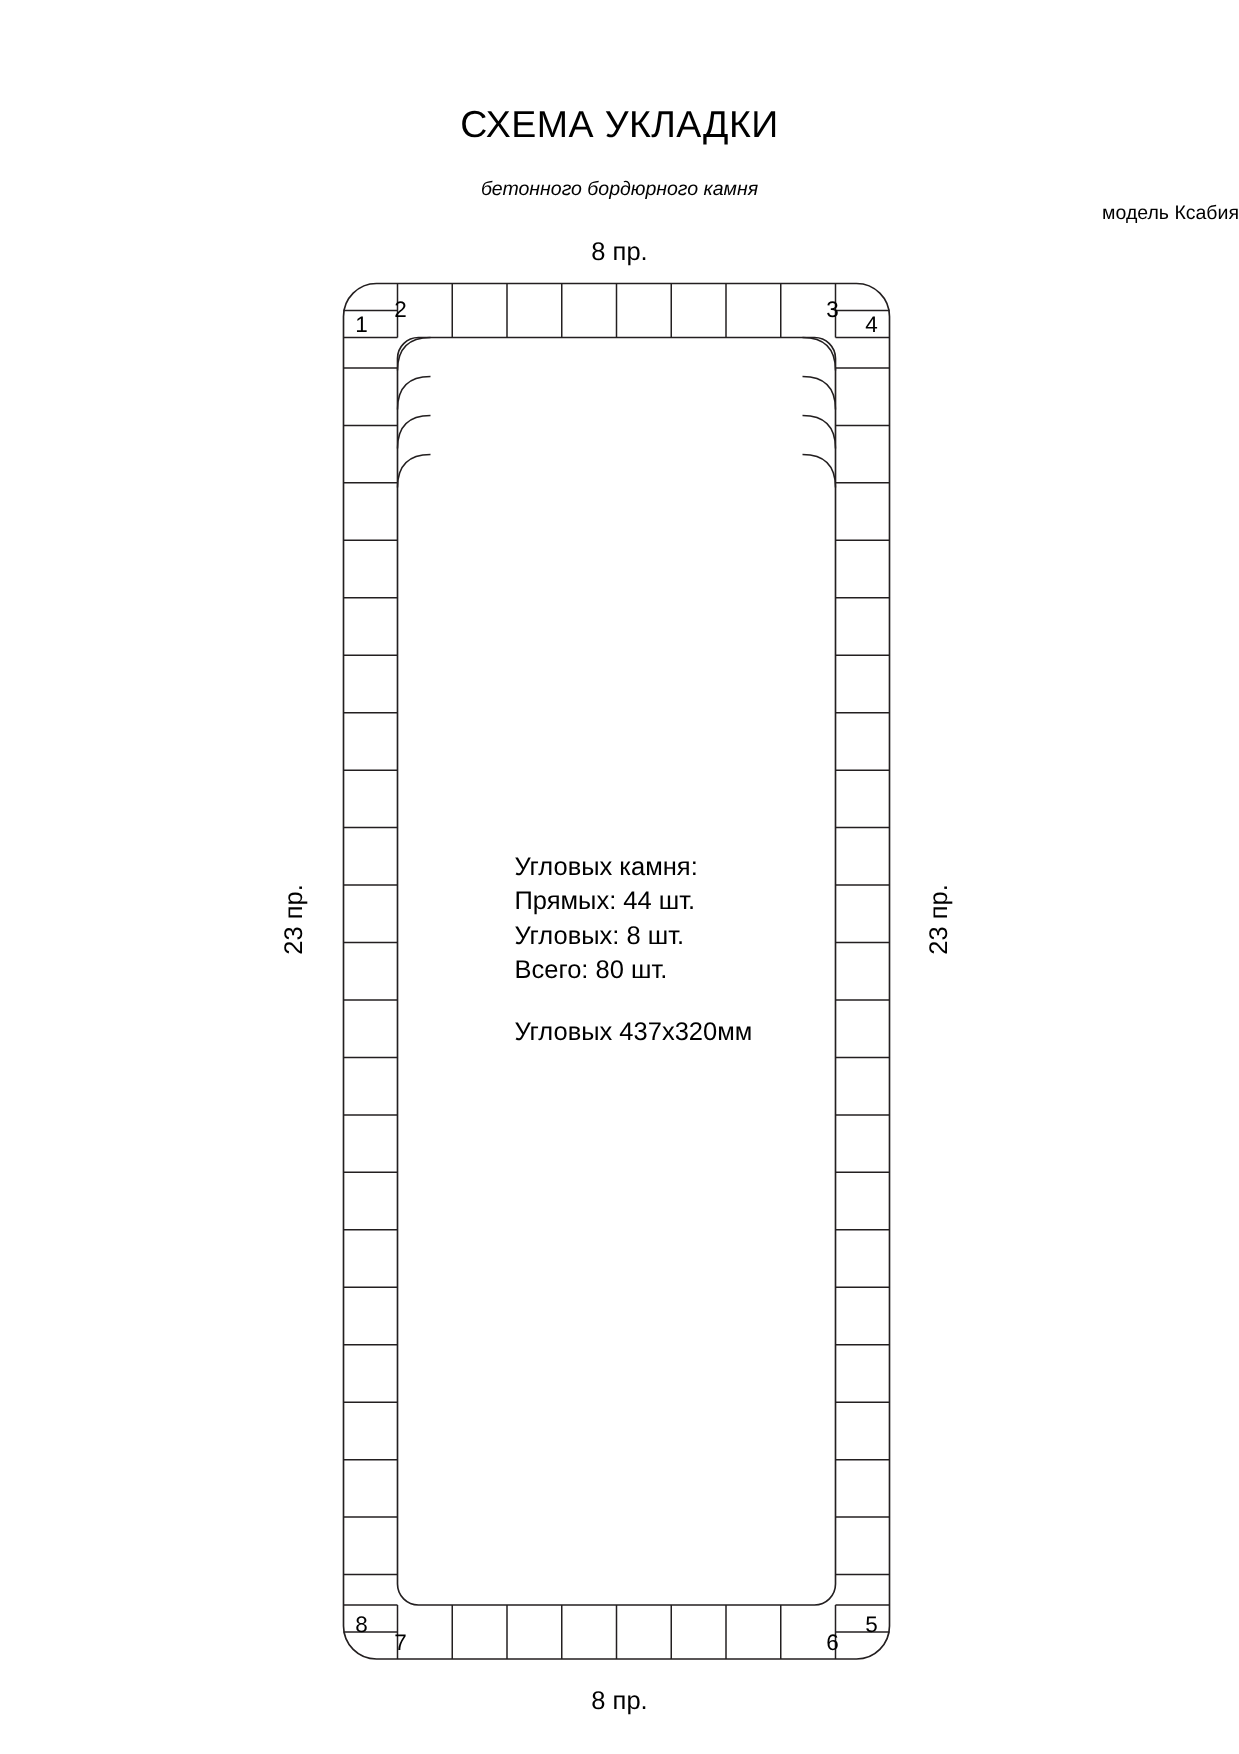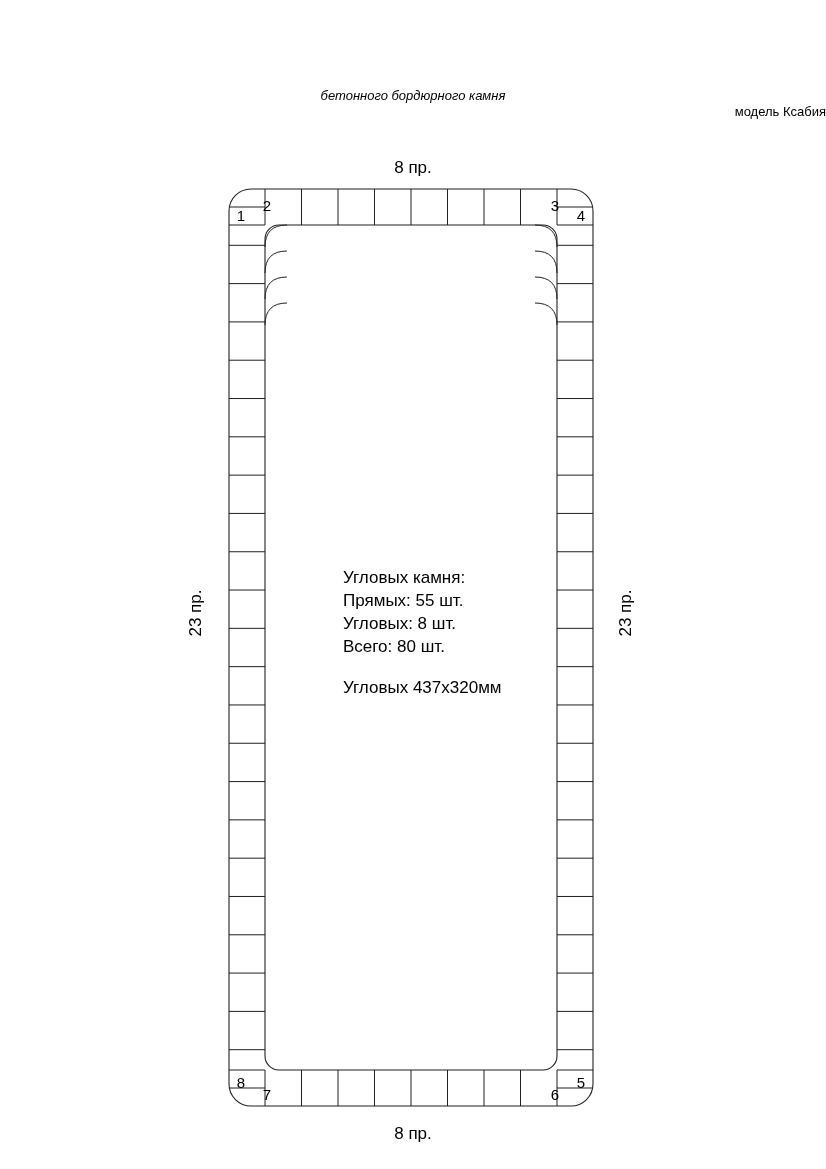--- a/index.html
+++ b/index.html
@@ -87,20 +87,21 @@
     white-space: nowrap;
   }
   .legend .spacer {
     height: 18px;
   }
 </style>
 </head>
 <body>
 
 <div class="title-block">
+  <div class="title-main">СХЕМА УКЛАДКИ</div>
   <div class="title-sub1">бетонного бордюрного камня</div>
   <div class="title-sub2">модель Ксабия</div>
 </div>
 
 <div class="dim dim-top">8 пр.</div>
 <div class="dim dim-bottom">8 пр.</div>
 <div class="dim dim-left">23 пр.</div>
 <div class="dim dim-right">23 пр.</div>
 
 <svg id="drawing" width="826" height="1169">
@@ -189,18 +190,18 @@
     <text x="555" y="211" font-size="15" font-family="&quot;Liberation Sans&quot;, sans-serif" fill="#000" text-anchor="middle">3</text>
     <text x="581" y="221" font-size="15" font-family="&quot;Liberation Sans&quot;, sans-serif" fill="#000" text-anchor="middle">4</text>
     <text x="581" y="1088" font-size="15" font-family="&quot;Liberation Sans&quot;, sans-serif" fill="#000" text-anchor="middle">5</text>
     <text x="555" y="1100" font-size="15" font-family="&quot;Liberation Sans&quot;, sans-serif" fill="#000" text-anchor="middle">6</text>
     <text x="267" y="1100" font-size="15" font-family="&quot;Liberation Sans&quot;, sans-serif" fill="#000" text-anchor="middle">7</text>
     <text x="241" y="1088" font-size="15" font-family="&quot;Liberation Sans&quot;, sans-serif" fill="#000" text-anchor="middle">8</text>
   </svg>
 
 <div class="legend">
   <div>Угловых камня:</div>
-  <div>Прямых: 55 шт.</div>
+  <div>Прямых: 44 шт.</div>
   <div>Угловых: 8 шт.</div>
   <div>Всего: 80 шт.</div>
   <div class="spacer"></div>
   <div>Угловых 437х320мм</div>
 </div>
 
 </body></html>

